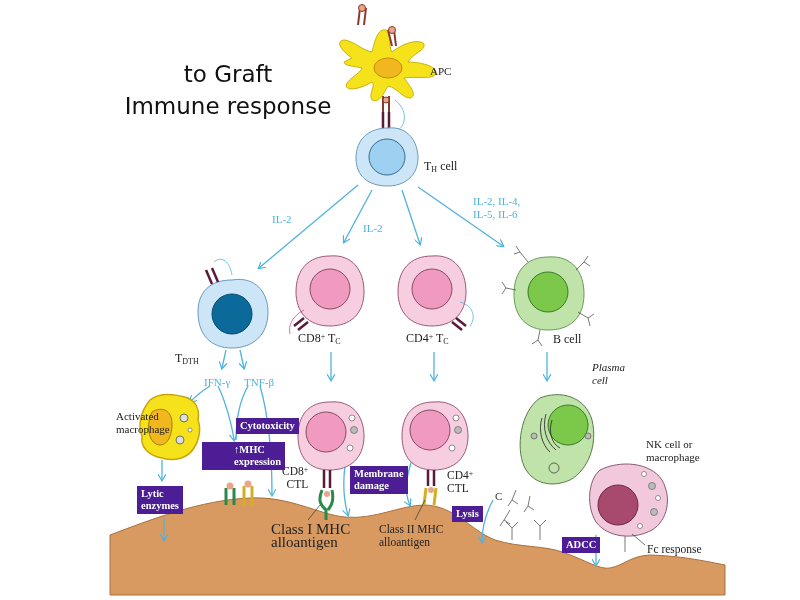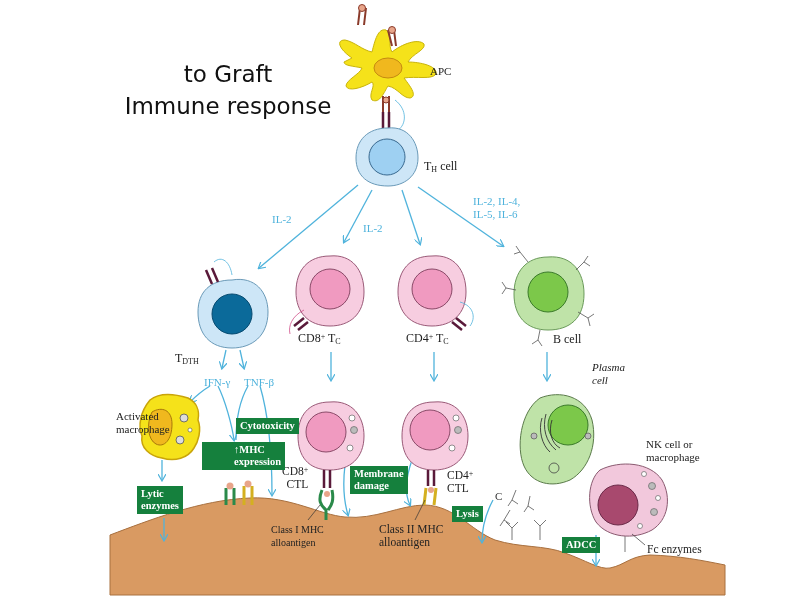--- a/index.html
+++ b/index.html
@@ -1,21 +1,21 @@
 <!DOCTYPE html>
 <html><head>
 <meta charset="utf-8">
 <style>
   html,body{margin:0;padding:0;background:#ffffff;}
   body{width:800px;height:600px;position:relative;overflow:hidden;font-family:"DejaVu Serif",serif;}
   #stage{position:absolute;left:0;top:0;width:800px;height:600px;}
   .title{position:absolute;left:108px;top:58px;width:240px;text-align:center;font-family:"DejaVu Sans",sans-serif;font-size:23px;line-height:32px;color:#111;}
   .lbl{position:absolute;font-family:"Liberation Serif",serif;font-size:11px;color:#222;line-height:13px;white-space:nowrap;}
   .cyt{position:absolute;font-family:"Liberation Serif",serif;font-size:11px;color:#4fb3dc;line-height:13px;white-space:nowrap;}
-  .box{position:absolute;background:#15803d;color:#fff;font-family:"Liberation Serif",serif;font-weight:bold;font-size:10.5px;line-height:12px;padding:2px 4px;white-space:nowrap;}
+  .box{position:absolute;background:#4c1d95;color:#fff;font-family:"Liberation Serif",serif;font-weight:bold;font-size:10.5px;line-height:12px;padding:2px 4px;white-space:nowrap;}
   sub{font-size:8px;vertical-align:-2px;}
   sup{font-size:8px;vertical-align:3px;}
 </style>
 </head>
 <body>
 
 <div id="stage">
 
 <svg width="800" height="600" style="position:absolute;left:0;top:0">
   <defs>
@@ -231,24 +231,24 @@
   <div>expression</div>
 </div>
 <div class="box" style="left:236px;top:418px;">Cytotoxicity</div>
 <div class="box" style="left:350px;top:466px;">
   <div>Membrane</div>
   <div>damage</div>
 </div>
 <div class="box" style="left:452px;top:506px;">Lysis</div>
 <div class="box" style="left:562px;top:537px;">ADCC</div>
 
-<div class="lbl" style="left:271px;top:523px;font-size:10px;">
+<div class="lbl" style="left:271px;top:523px;font-size:15px;">
   <div>Class I MHC</div>
   <div>alloantigen</div>
 </div>
 <div class="lbl" style="left:379px;top:523px;font-size:11.5px;">
   <div>Class II MHC</div>
   <div>alloantigen</div>
 </div>
-<div class="lbl" style="left:647px;top:543px;font-size:11.5px;">Fc enzymes</div>
+<div class="lbl" style="left:647px;top:543px;font-size:11.5px;">Fc response</div>
 <div class="lbl" style="left:378px;top:578px;font-size:11.5px;margin-top:31px;">Graft</div>
 
 </div>
 
 </body></html>

